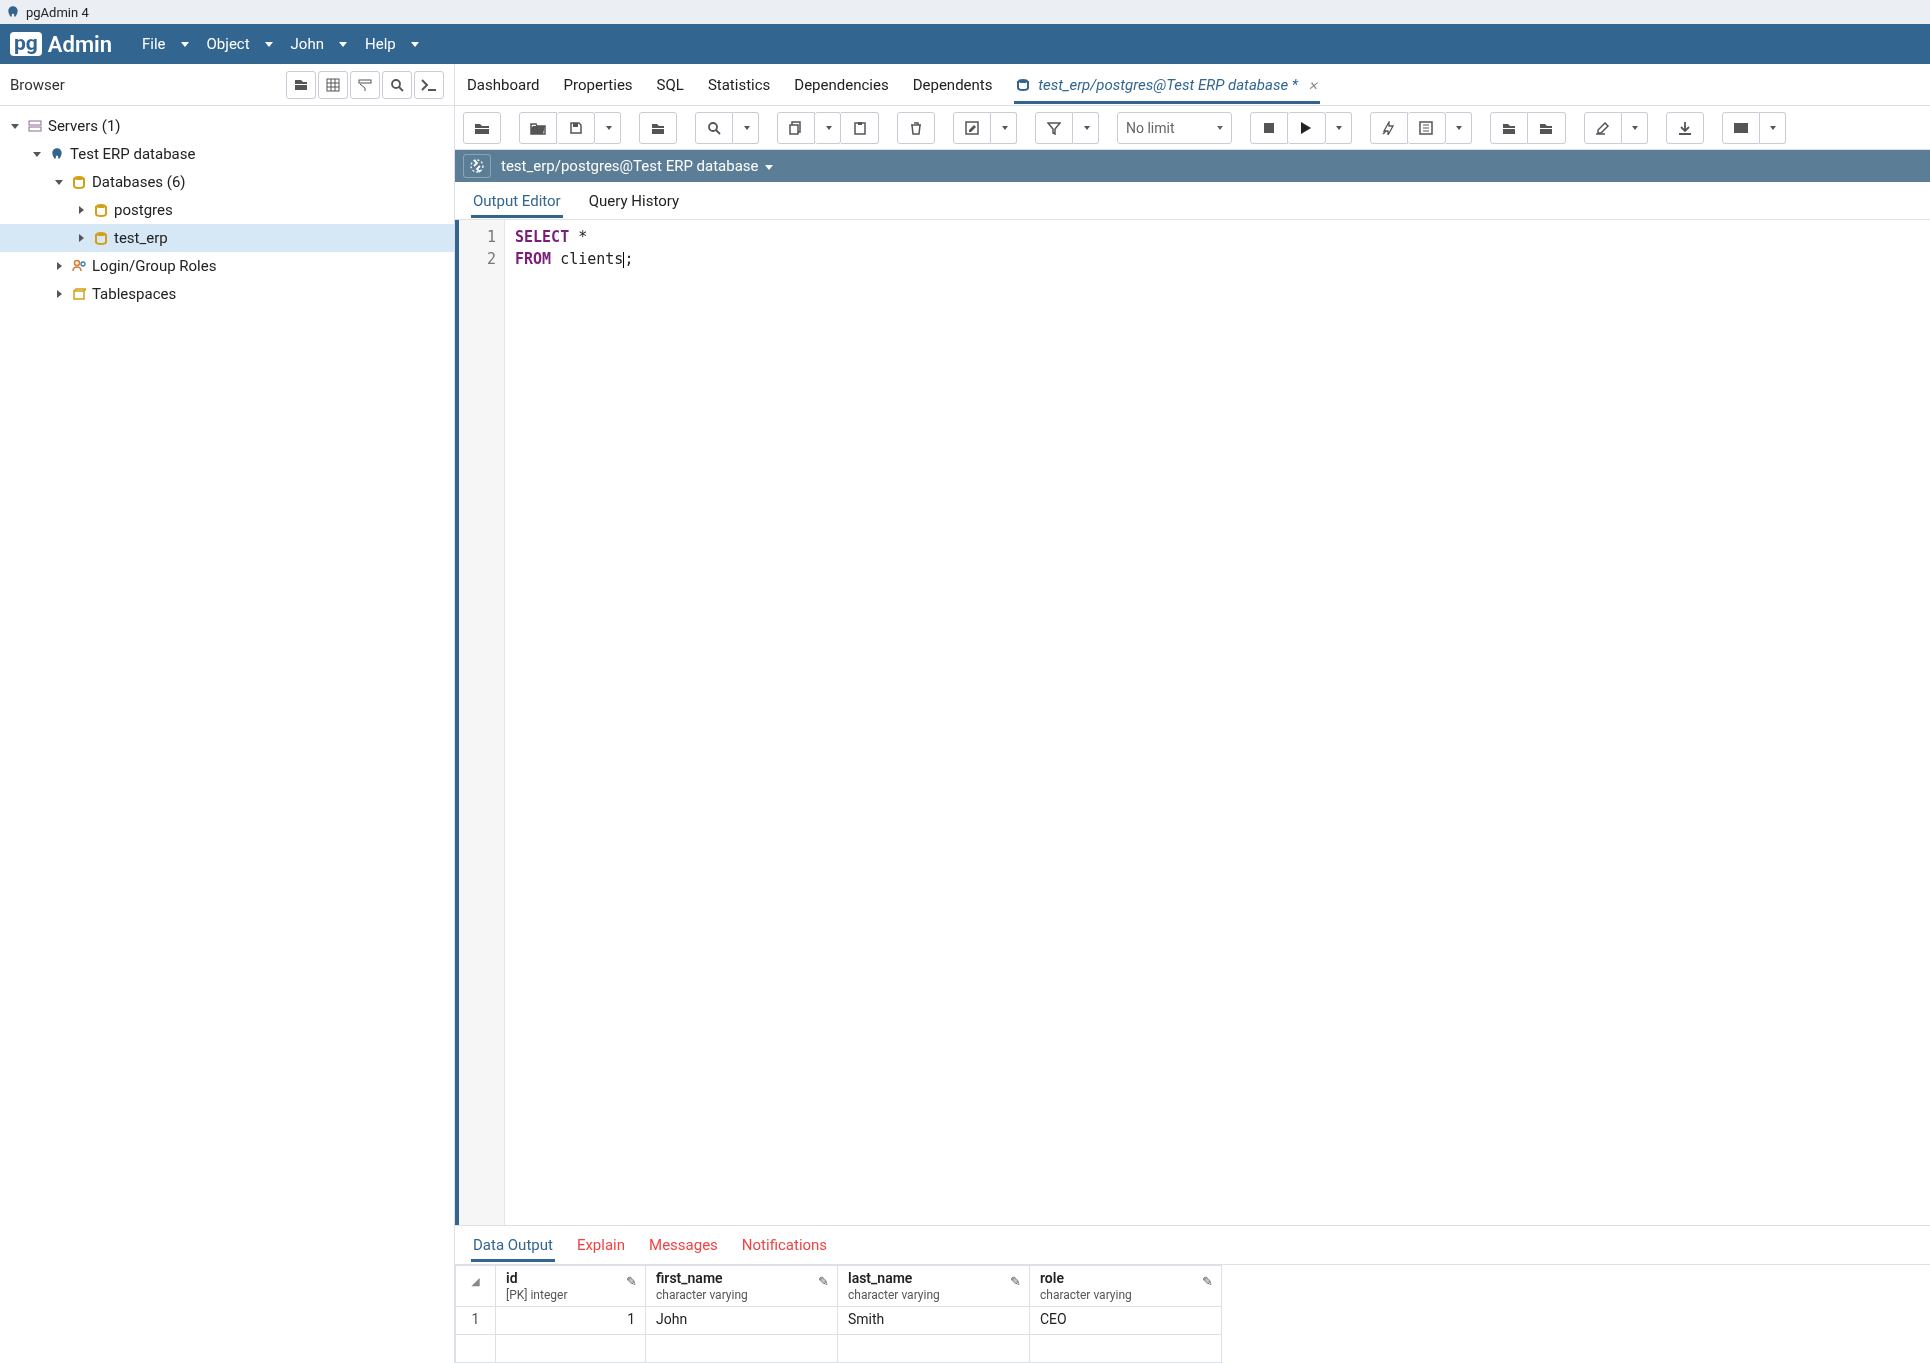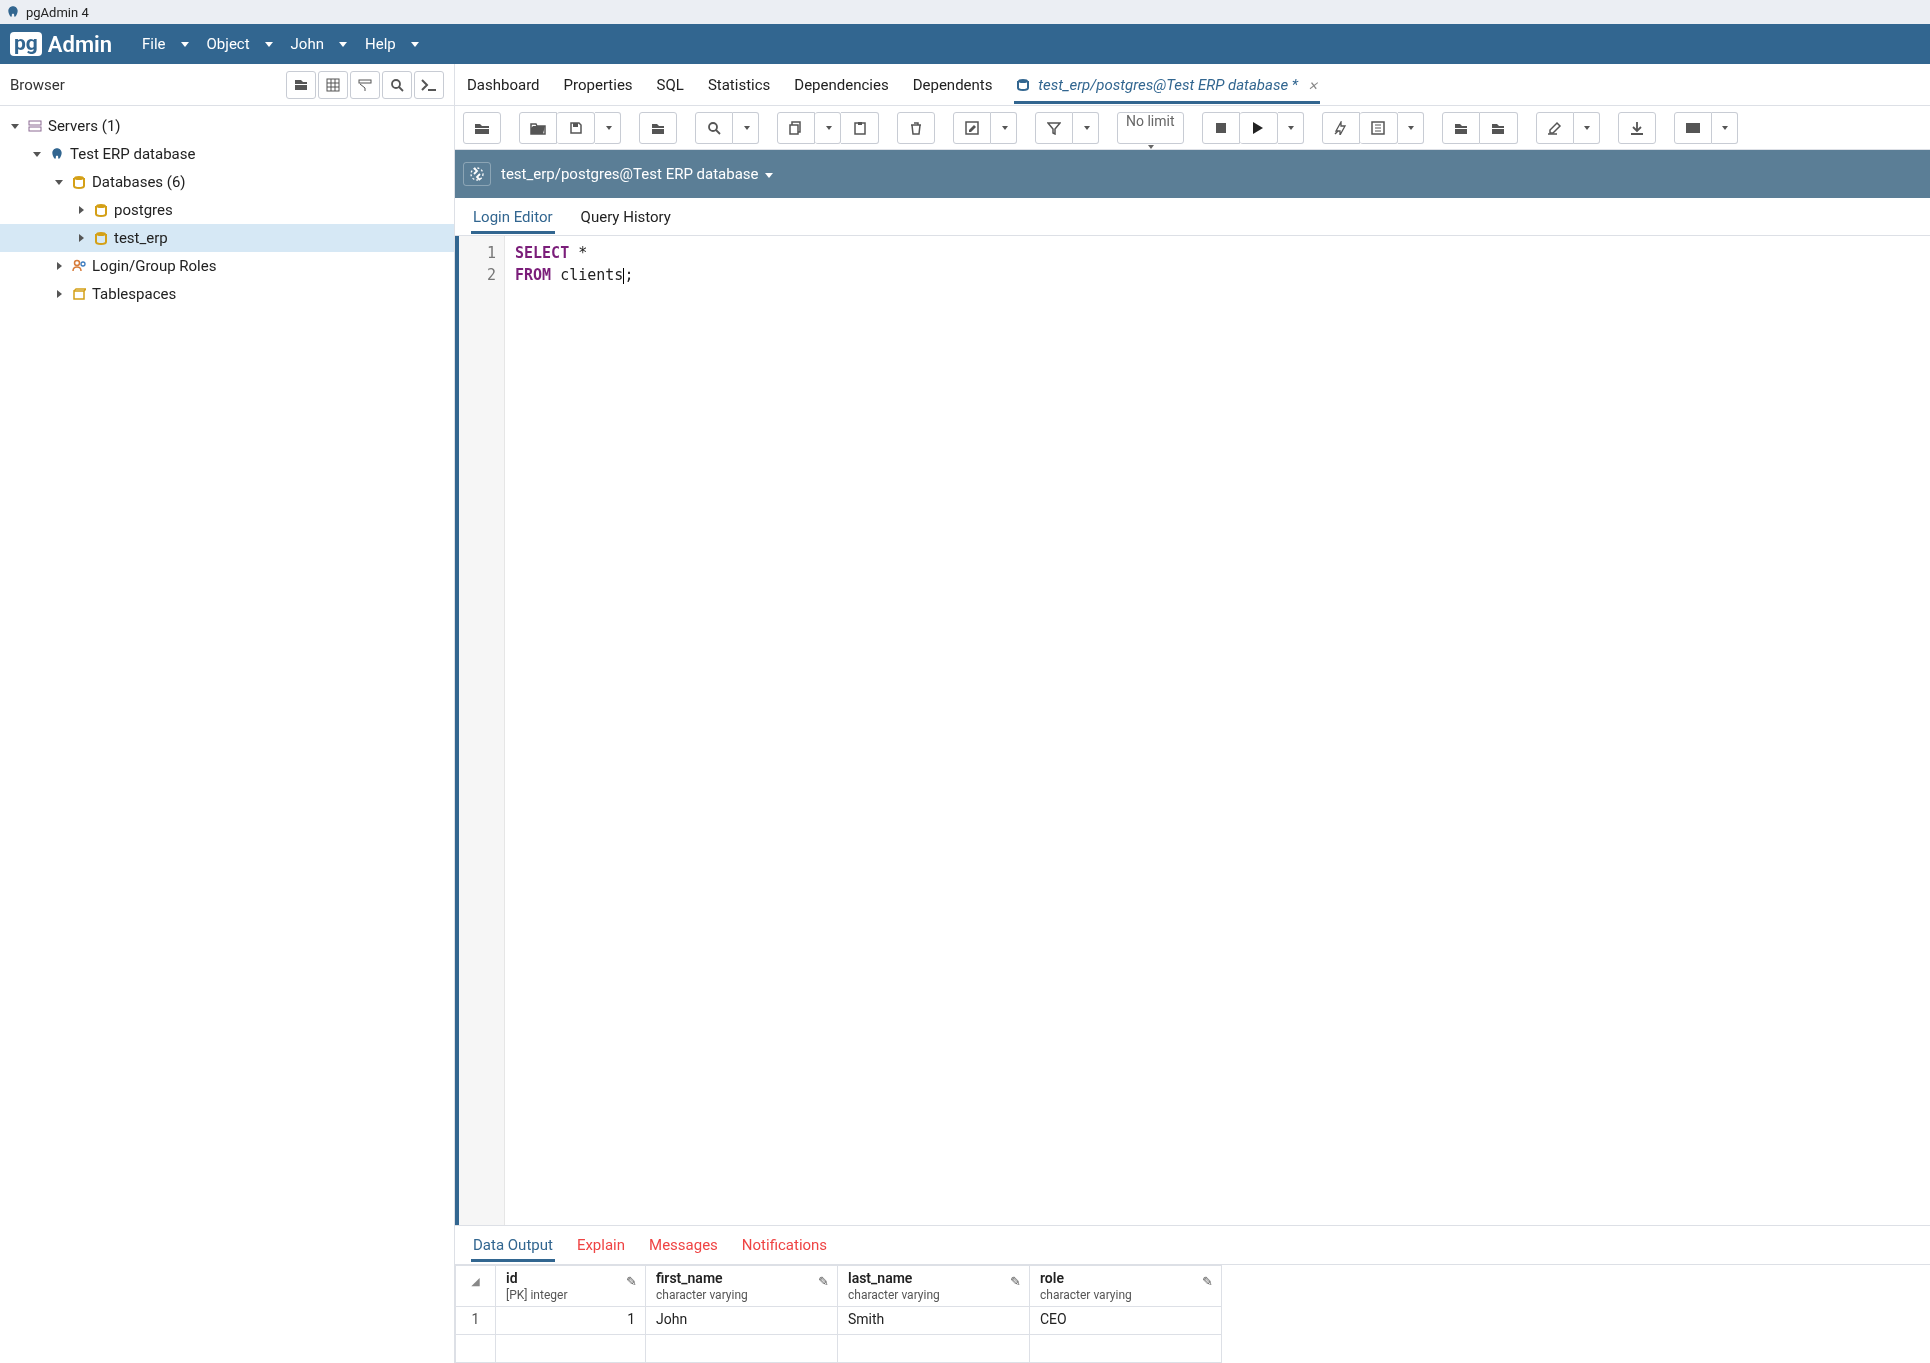--- a/index.html
+++ b/index.html
@@ -167,28 +167,27 @@
 .toolbar .sel {
   border:1px solid #c8ccd4;
   border-radius:3px;
   height:32px;
   display:inline-flex;
   align-items:center;
   padding: 0 8px;
   gap:8px;
   color:#666;
   font-size:14px;
-  flex-direction:column;
 }
 .conn-row {
   background:#5b7e96;
   color:#fff;
   display:flex;
   align-items:center;
-  height:48px;
+  height:32px;
   padding: 0 8px;
   gap: 10px;
   font-size:15px;
 }
 .conn-row .ibtn {
   width:28px; height:24px;
   display:inline-flex;
   align-items:center;
   justify-content:center;
   border-radius:3px;
@@ -631,21 +630,21 @@
       <span class="ibtn">
           <svg width="16" height="16">
             <path d="M5 2l3 3-3 3M11 8l-3 3 3 3" fill="none" stroke="#fff" stroke-width="1.8"></path>
             <circle cx="8" cy="8" r="6" fill="none" stroke="#fff" stroke-width="1.3" stroke-dasharray="2"></circle>
           </svg>
         </span>
       <span><span>test_erp/postgres@Test ERP database</span> <span class="caret"></span></span>
     </div>
 
     <div class="subtabs">
-      <span class="stab active">Login Editor</span>
+      <span class="stab active">Output Editor</span>
       <span class="stab">Query History</span>
     </div>
 
     <div class="editor-wrap">
       <div class="gutter">
         <div>1</div>
         <div>2</div>
       </div>
       <div class="editor"><span class="kw">SELECT</span><span> *</span>
 <span class="kw">FROM</span><span> clients</span><span class="cursor"></span><span>;</span></div>

